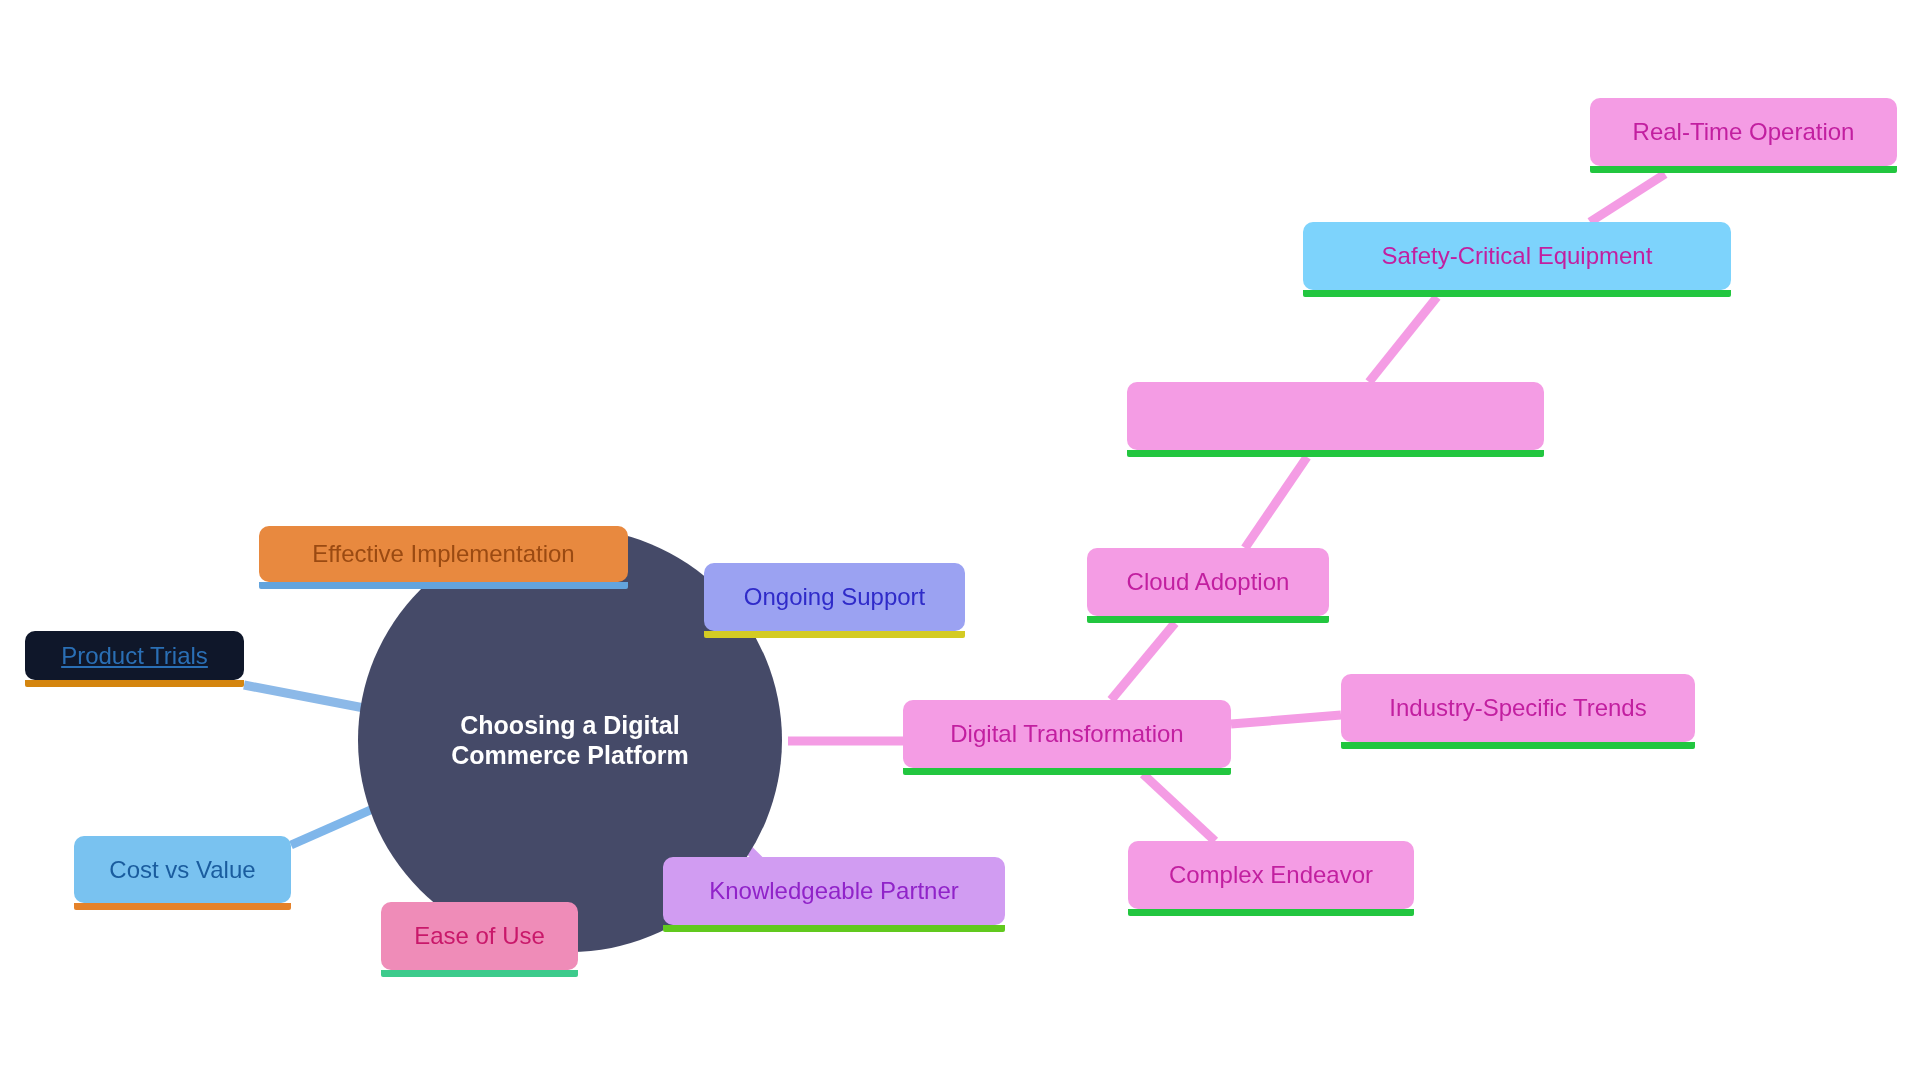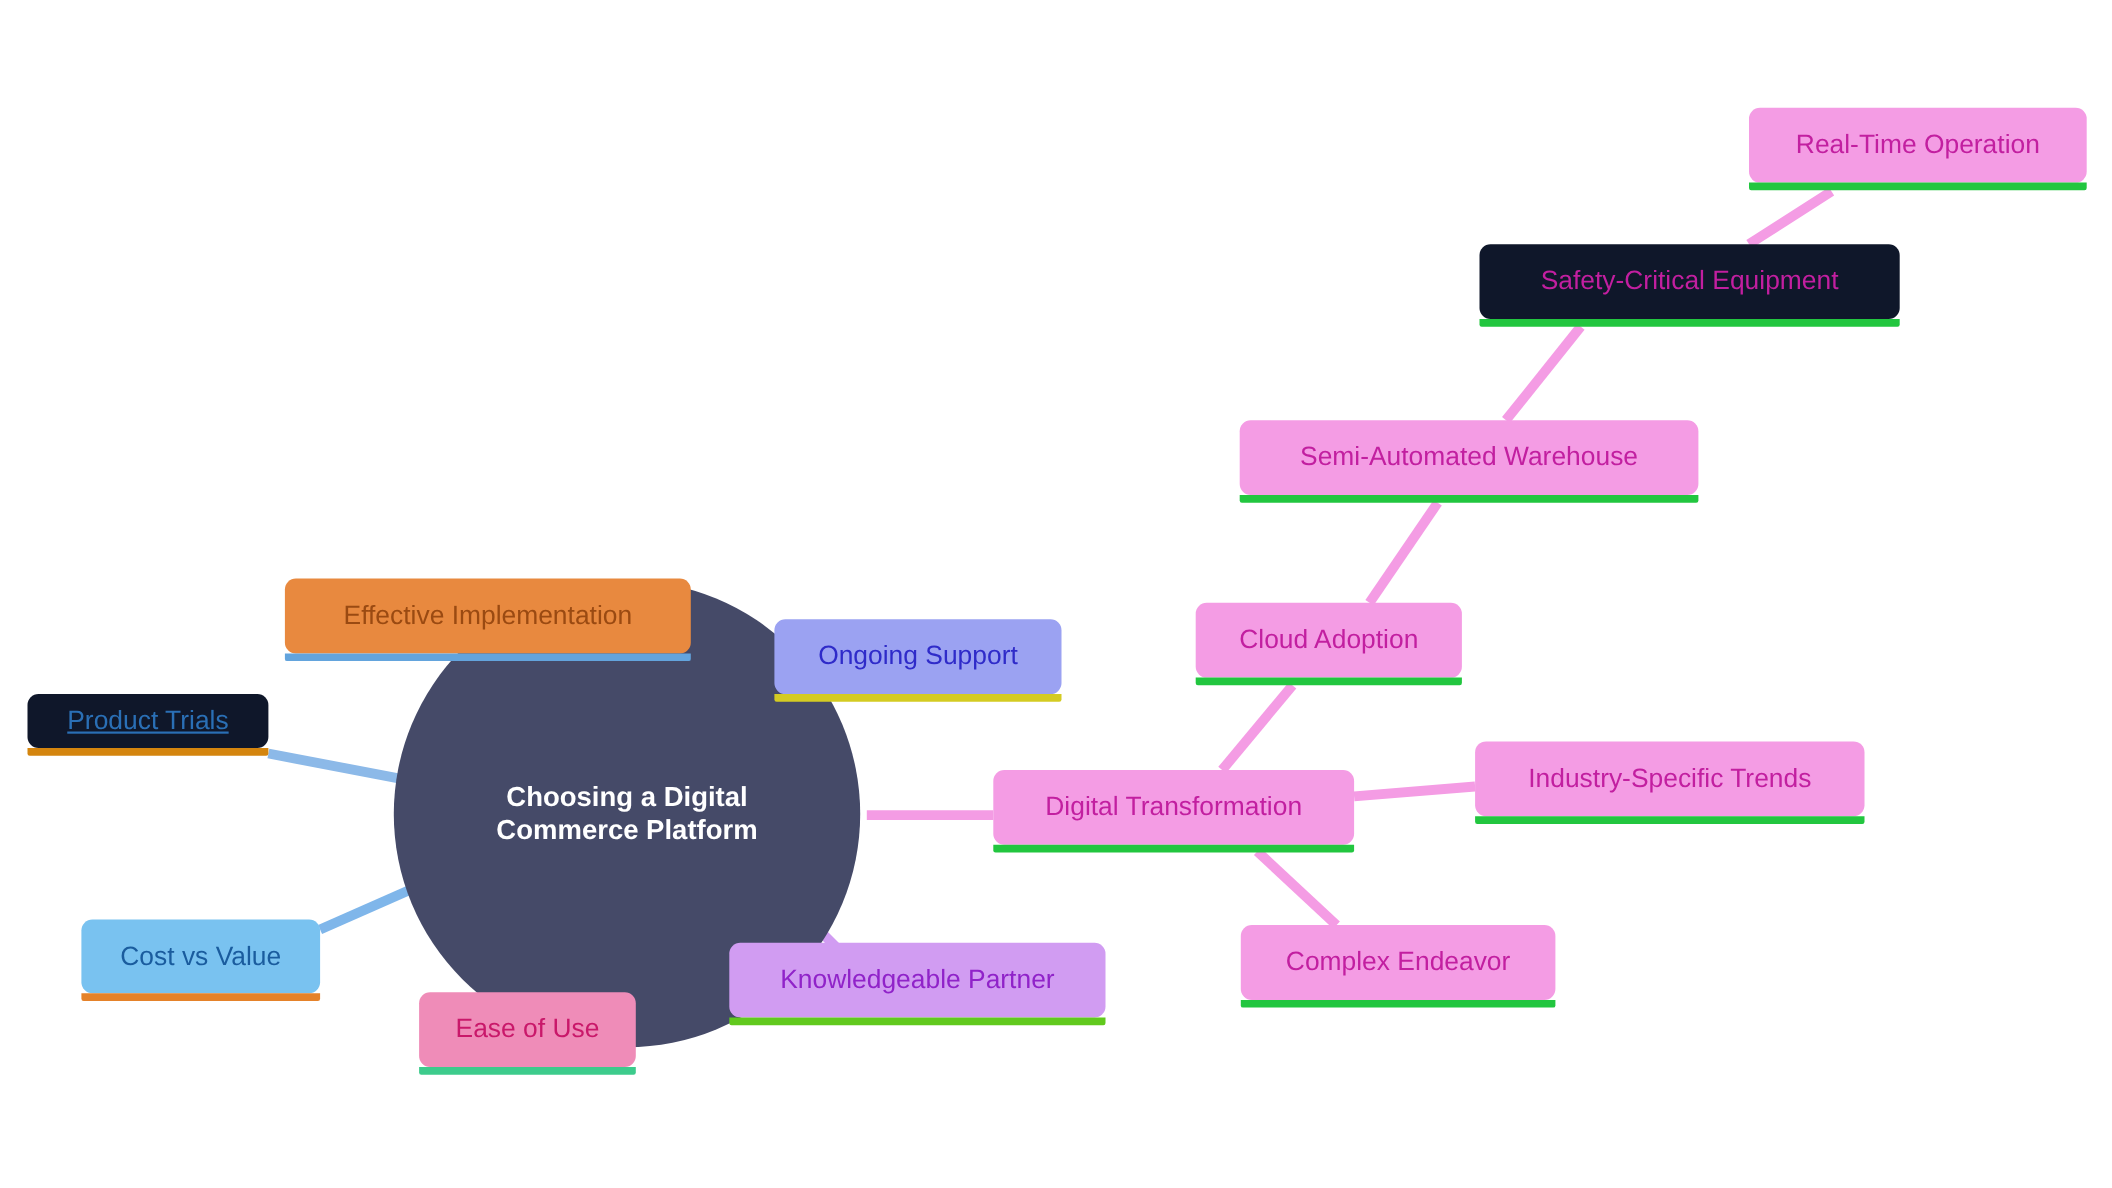--- a/index.html
+++ b/index.html
@@ -84,21 +84,21 @@
       <path d="M 1143 774 L 1215 841" stroke="#f49ce4" stroke-width="9" fill="none" stroke-linecap="butt"></path>
       <path d="M 1111 700 L 1175 623" stroke="#f49ce4" stroke-width="9" fill="none" stroke-linecap="butt"></path>
       <path d="M 1245 548 L 1307 457" stroke="#f49ce4" stroke-width="9" fill="none" stroke-linecap="butt"></path>
       <path d="M 1369 382 L 1437 297" stroke="#f49ce4" stroke-width="9" fill="none" stroke-linecap="butt"></path>
       <path d="M 1590 222 L 1665 174" stroke="#f49ce4" stroke-width="9" fill="none" stroke-linecap="butt"></path>
     </svg>
   <div id="node-layer">
       <div id="root-node" style="left: 358px; top: 528px; width: 424px; height: 424px; background: rgb(69, 74, 104); color: rgb(255, 255, 255); font-weight: bold;">
         <span class="node-label">Choosing a Digital Commerce Platform</span>
       </div>
-      <div class="node" style="left: 259px; top: 526px; width: 369px; height: 68px; background: rgb(232, 137, 63); color: rgb(154, 74, 18); font-size: 24px;">
+      <div class="node" style="left: 259px; top: 526px; width: 369px; height: 56px; background: rgb(232, 137, 63); color: rgb(154, 74, 18); font-size: 24px;">
         <span class="node-label">Effective Implementation</span>
         <span class="node-underline" style="background: rgb(99, 164, 221);"></span>
       </div>
       <div class="node" style="left: 25px; top: 631px; width: 219px; height: 49px; background: #0f172a; color: rgb(42, 111, 181); font-size: 24px; text-decoration: underline;">
         <span class="node-label">Product Trials</span>
         <span class="node-underline" style="background: rgb(212, 133, 14);"></span>
       </div>
       <div class="node" style="left: 74px; top: 836px; width: 217px; height: 67px; background: rgb(121, 194, 240); color: rgb(26, 92, 158); font-size: 24px;">
         <span class="node-label">Cost vs Value</span>
         <span class="node-underline" style="background: rgb(229, 130, 42);"></span>
@@ -125,24 +125,23 @@
       </div>
       <div class="node" style="left: 1128px; top: 841px; width: 286px; height: 68px; background: rgb(244, 156, 228); color: rgb(194, 31, 160); font-size: 24px;">
         <span class="node-label">Complex Endeavor</span>
         <span class="node-underline" style="background: rgb(34, 198, 63);"></span>
       </div>
       <div class="node" style="left: 1087px; top: 548px; width: 242px; height: 68px; background: rgb(244, 156, 228); color: rgb(194, 31, 160); font-size: 24px;">
         <span class="node-label">Cloud Adoption</span>
         <span class="node-underline" style="background: rgb(34, 198, 63);"></span>
       </div>
       <div class="node" style="left: 1127px; top: 382px; width: 417px; height: 68px; background: rgb(244, 156, 228); color: rgb(194, 31, 160); font-size: 24px;">
-        <span class="node-label">Semi-Automated Warehouse</span>
         <span class="node-underline" style="background: rgb(34, 198, 63);"></span>
       </div>
-      <div class="node" style="left: 1345px; top: 222px; width: 382px; height: 68px; background: #0f172a; color: rgb(194, 31, 160); font-size: 24px;">
+      <div class="node" style="left: 1303px; top: 222px; width: 428px; height: 68px; background: #7dd3fc; color: rgb(194, 31, 160); font-size: 24px;">
         <span class="node-label">Safety-Critical Equipment</span>
         <span class="node-underline" style="background: rgb(34, 198, 63);"></span>
       </div>
       <div class="node" style="left: 1590px; top: 98px; width: 307px; height: 68px; background: rgb(244, 156, 228); color: rgb(194, 31, 160); font-size: 24px;">
         <span class="node-label">Real-Time Operation</span>
         <span class="node-underline" style="background: rgb(34, 198, 63);"></span>
       </div>
     </div>
 </div>
 

